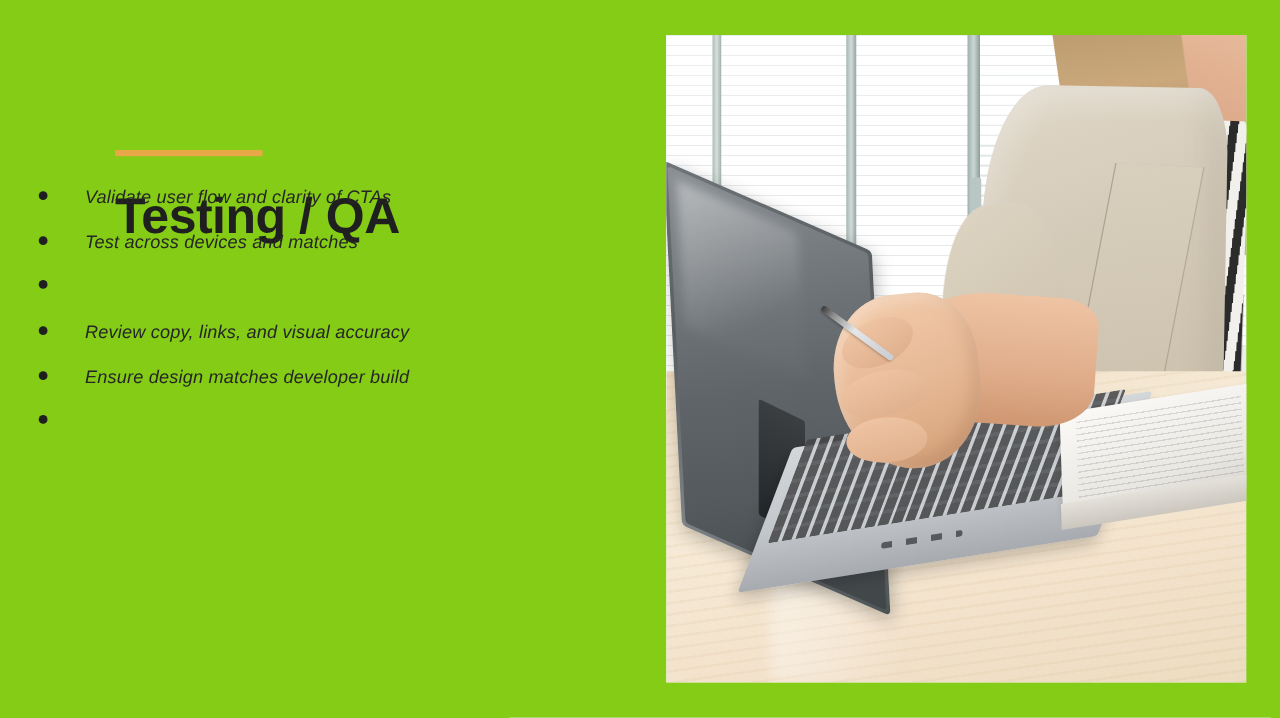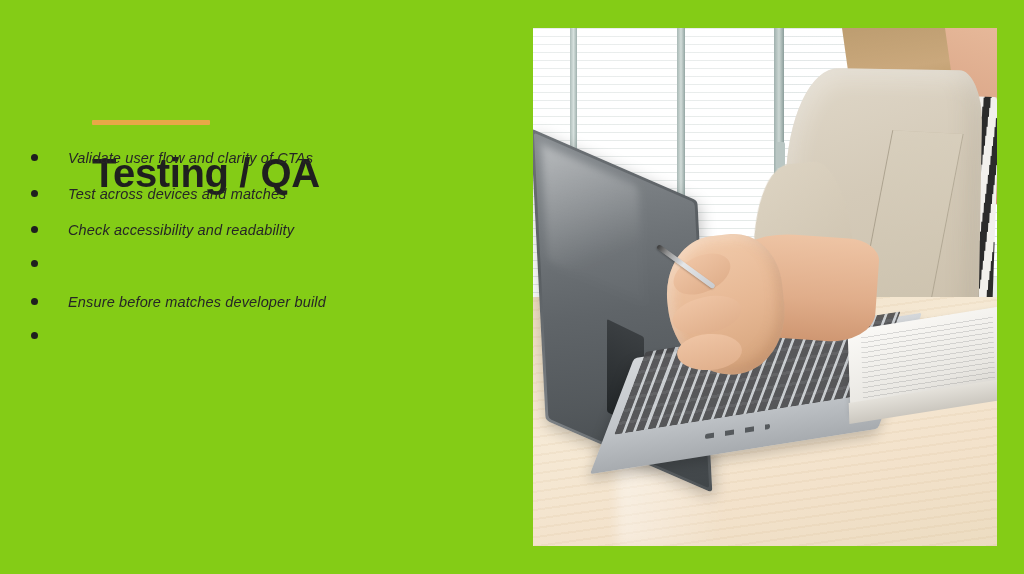--- a/index.html
+++ b/index.html
@@ -437,28 +437,28 @@
     <li class="bullet-item">
       <span class="bullet-dot"></span>
       <span class="bullet-text">Validate user flow and clarity of CTAs</span>
     </li>
     <li class="bullet-item">
       <span class="bullet-dot"></span>
       <span class="bullet-text">Test across devices and matches</span>
     </li>
     <li class="bullet-item">
       <span class="bullet-dot"></span>
-      <span class="bullet-text">Check accessibility and readability</span>
     </li>
     <li class="bullet-item">
       <span class="bullet-dot"></span>
+      <span class="bullet-text">Review copy, links, and visual accuracy</span>
     </li>
     <li class="bullet-item">
       <span class="bullet-dot"></span>
-      <span class="bullet-text">Ensure before matches developer build</span>
+      <span class="bullet-text">Ensure design matches developer build</span>
     </li>
     <li class="bullet-item">
       <span class="bullet-dot"></span>
     </li>
   </ul>
 
   <div class="photo-frame">
     <div class="photo">
 
       <div class="wall"></div>

